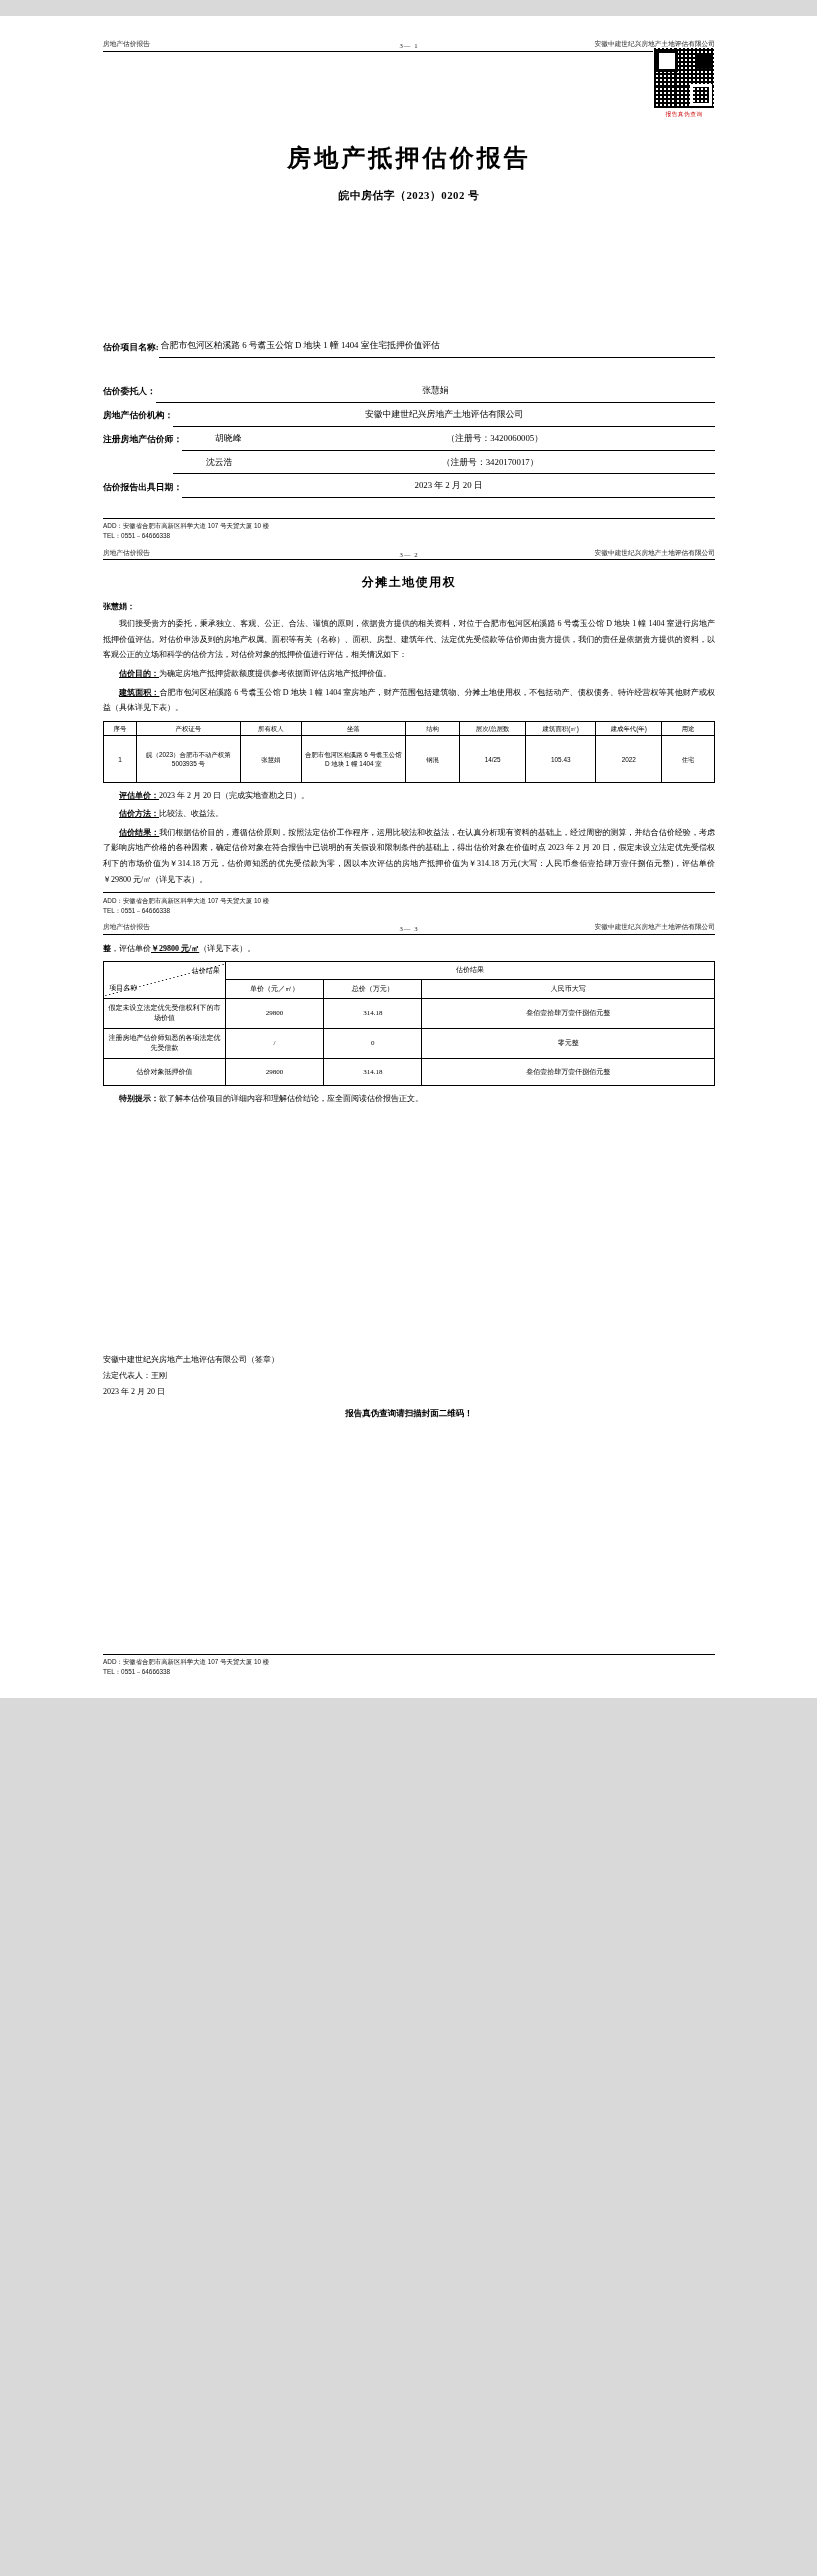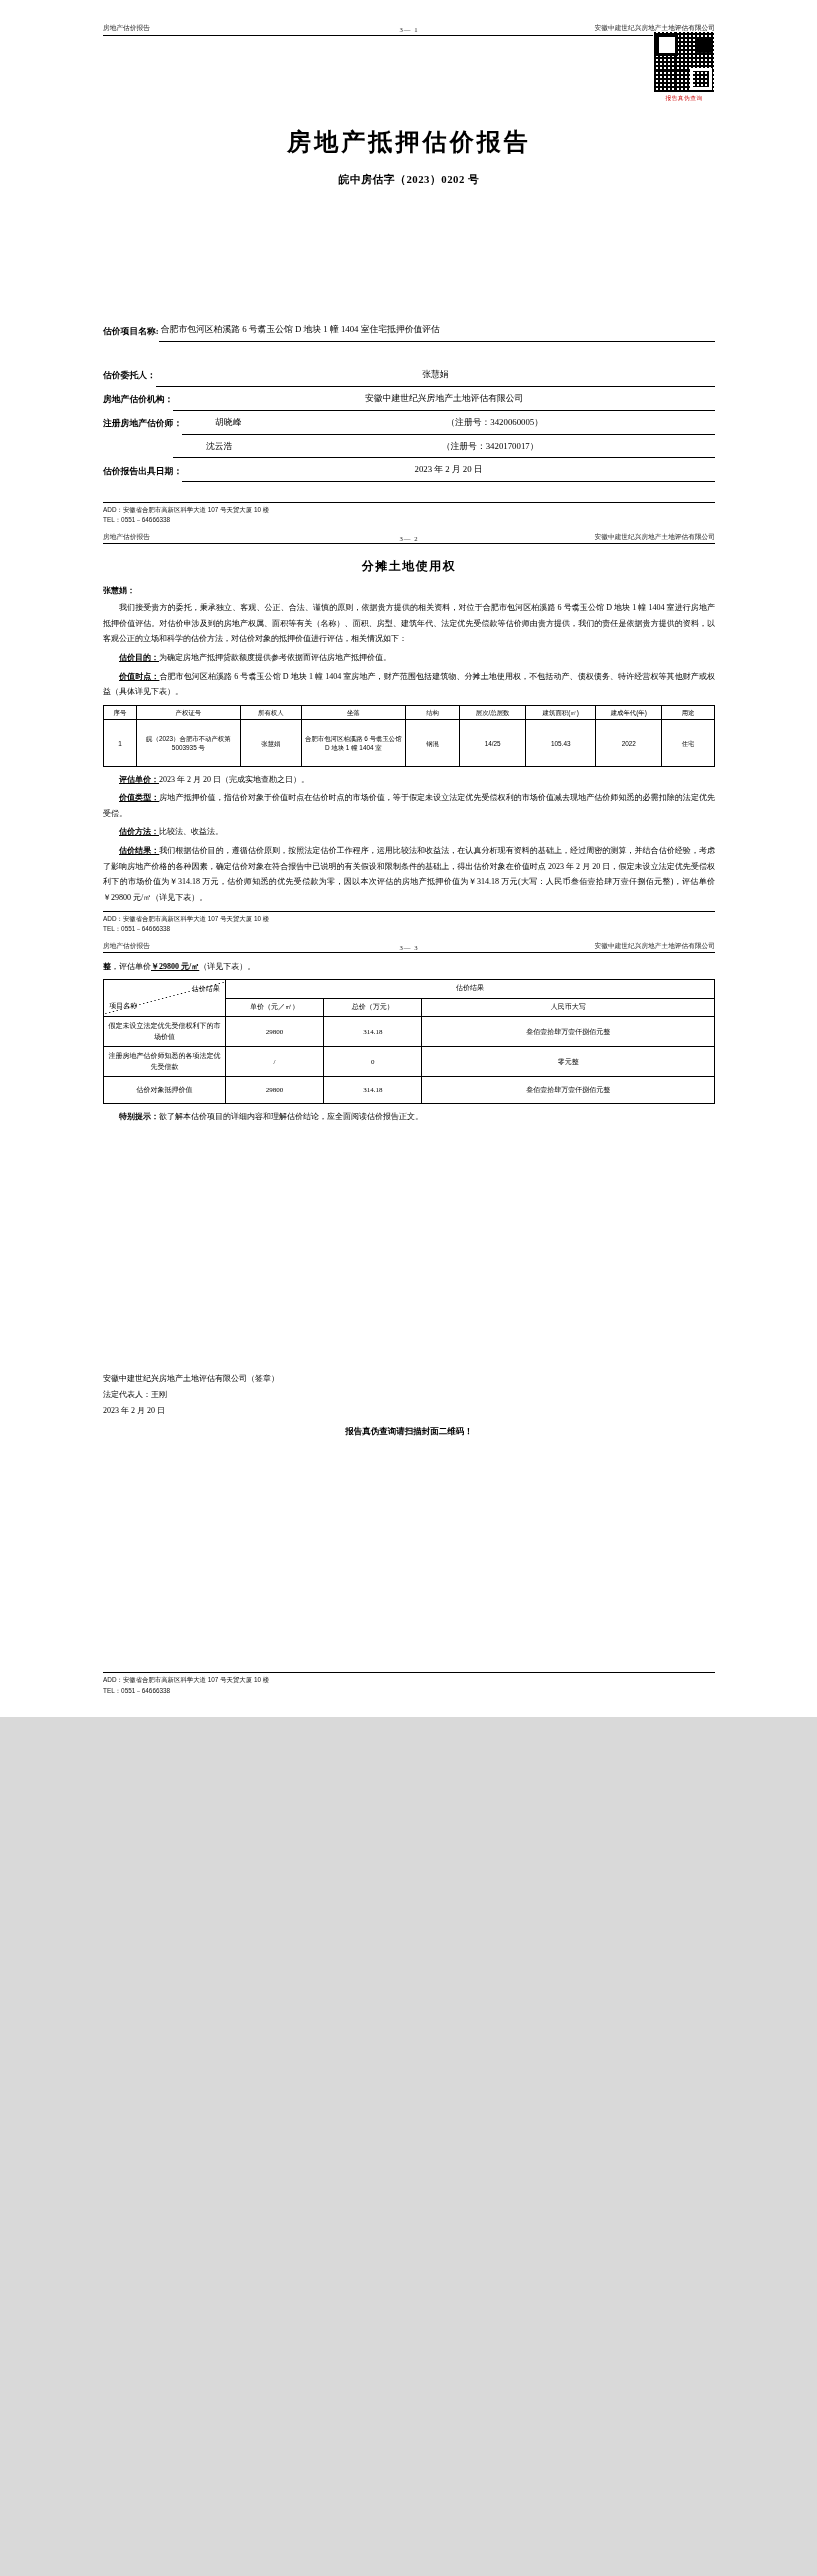--- a/index.html
+++ b/index.html
@@ -1,19 +1,19 @@
 <!DOCTYPE html>
 <html style="font-size:8.2px"><head>
 <meta charset="utf-8">
 <style>
   html,body{margin:0;padding:0;background:#d9d9d9;}
   body{font-family:"Liberation Serif", serif;}
   .page{
     width:818px;
-    margin:0 auto;
+    margin:16px auto;
     background:#ffffff;
     position:relative;
   }
   .sheet{
     position:relative;
     padding:0 103px;
     box-sizing:border-box;
   }
   
   .runhead{
@@ -241,21 +241,21 @@
 
     <div class="salute">张慧娟：</div>
 
     <p class="p">我们接受贵方的委托，秉承独立、客观、公正、合法、谨慎的原则，依据贵方提供的相关资料，对位于合肥市包河区柏溪路 6 号翥玉公馆 D 地块 1 幢 1404 室进行房地产抵押价值评估。对估价申涉及到的房地产权属、面积等有关（名称）、面积、房型、建筑年代、法定优先受偿款等估价师由贵方提供，我们的责任是依据贵方提供的资料，以客观公正的立场和科学的估价方法，对估价对象的抵押价值进行评估，相关情况如下：</p>
 
     <p class="p">
       <span class="b u">估价目的：</span><span>为确定房地产抵押贷款额度提供参考依据而评估房地产抵押价值。</span>
     </p>
 
     <p class="p">
-      <span class="b u">价值时点：</span><span>合肥市包河区柏溪路 6 号翥玉公馆 D 地块 1 幢 1404 室房地产，财产范围包括建筑物、分摊土地使用权，不包括动产、债权债务、特许经营权等其他财产或权益（具体详见下表）。</span>
+      <span class="b u">建筑面积：</span><span>合肥市包河区柏溪路 6 号翥玉公馆 D 地块 1 幢 1404 室房地产，财产范围包括建筑物、分摊土地使用权，不包括动产、债权债务、特许经营权等其他财产或权益（具体详见下表）。</span>
     </p>
 
     <table class="grid">
       <thead>
         <tr>
           <th style="width:17.5px;">序号</th>
           <th style="width:62px;">产权证号</th>
           <th style="width:35px;">所有权人</th>
           <th style="width:62px;">坐落</th>
           <th style="width:31px;">结构</th>
@@ -277,23 +277,20 @@
           <td>2022</td>
           <td>住宅</td>
         </tr>
       </tbody>
     </table>
 
     <p class="p">
       <span class="b u">评估单价：</span><span>2023 年 2 月 20 日（完成实地查勘之日）。</span>
     </p>
 
-    <p class="p">
-      <span class="b u">价值类型：</span><span>房地产抵押价值，指估价对象于价值时点在估价时点的市场价值，等于假定未设立法定优先受偿权利的市场价值减去现地产估价师知悉的必需扣除的法定优先受偿。</span>
-    </p>
 
     <p class="p">
       <span class="b u">估价方法：</span><span>比较法、收益法。</span>
     </p>
 
     <p class="p">
       <span class="b u">估价结果：</span><span>我们根据估价目的，遵循估价原则，按照法定估价工作程序，运用比较法和收益法，在认真分析现有资料的基础上，经过周密的测算，并结合估价经验，考虑了影响房地产价格的各种因素，确定估价对象在符合报告中已说明的有关假设和限制条件的基础上，得出估价对象在价值时点 2023 年 2 月 20 日，假定未设立法定优先受偿权利下的市场价值为￥314.18 万元，估价师知悉的优先受偿款为零，因以本次评估的房地产抵押价值为￥314.18 万元(大写：人民币叁佰壹拾肆万壹仟捌佰元整)，评估单价￥29800 元/㎡（详见下表）。</span>
     </p>
 
     <div class="foot-wrap" style="margin-top:5.2px;">

